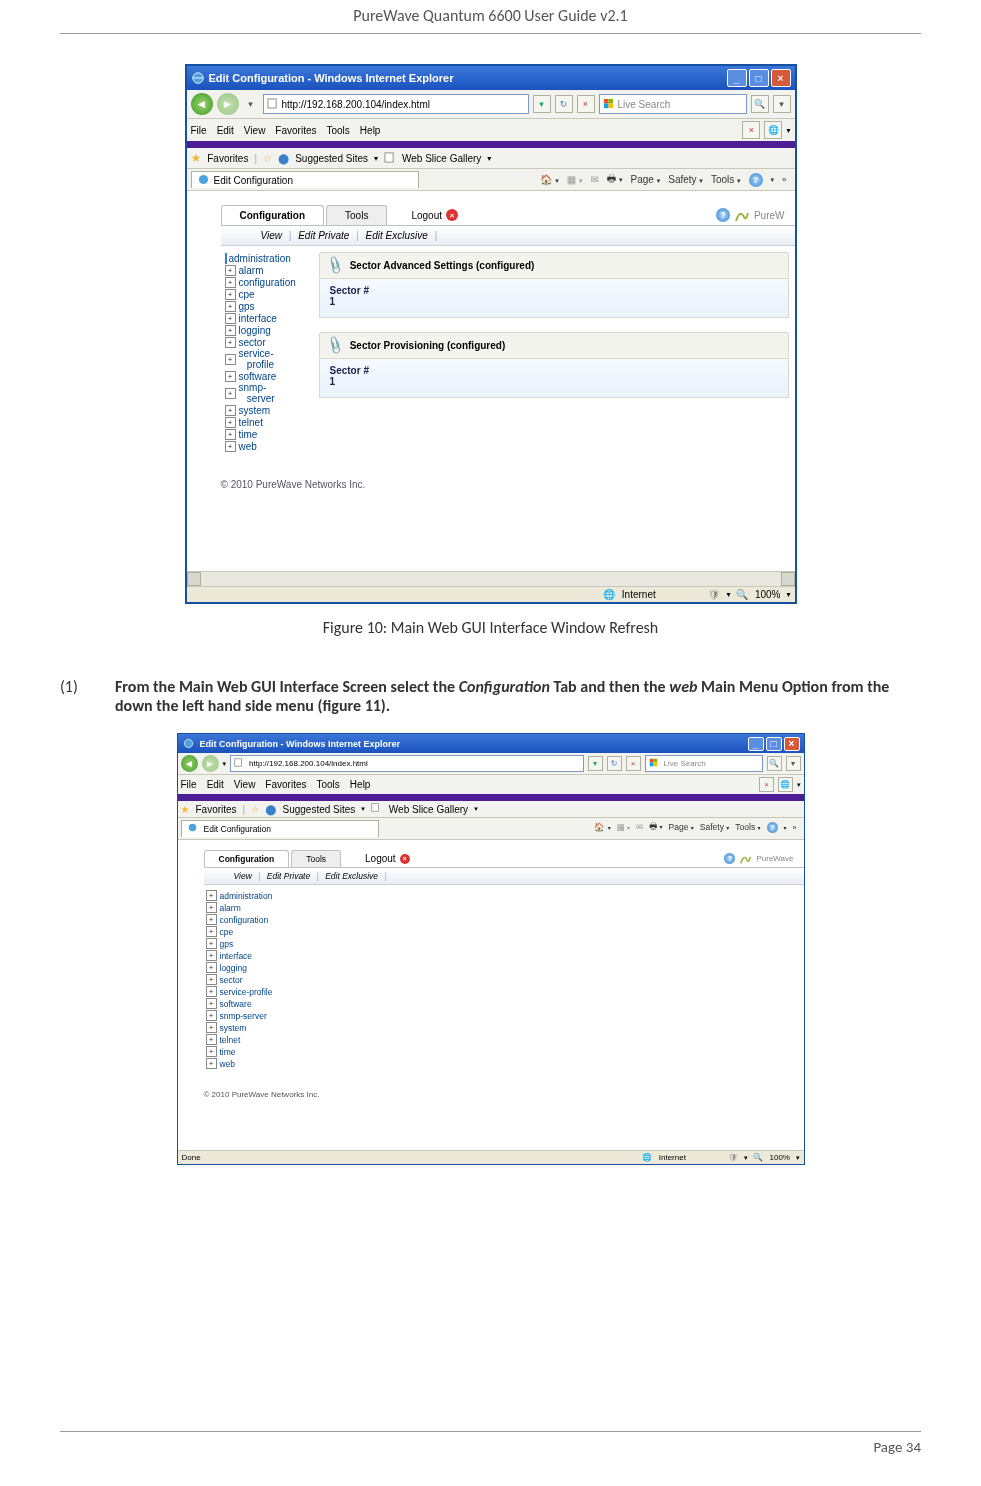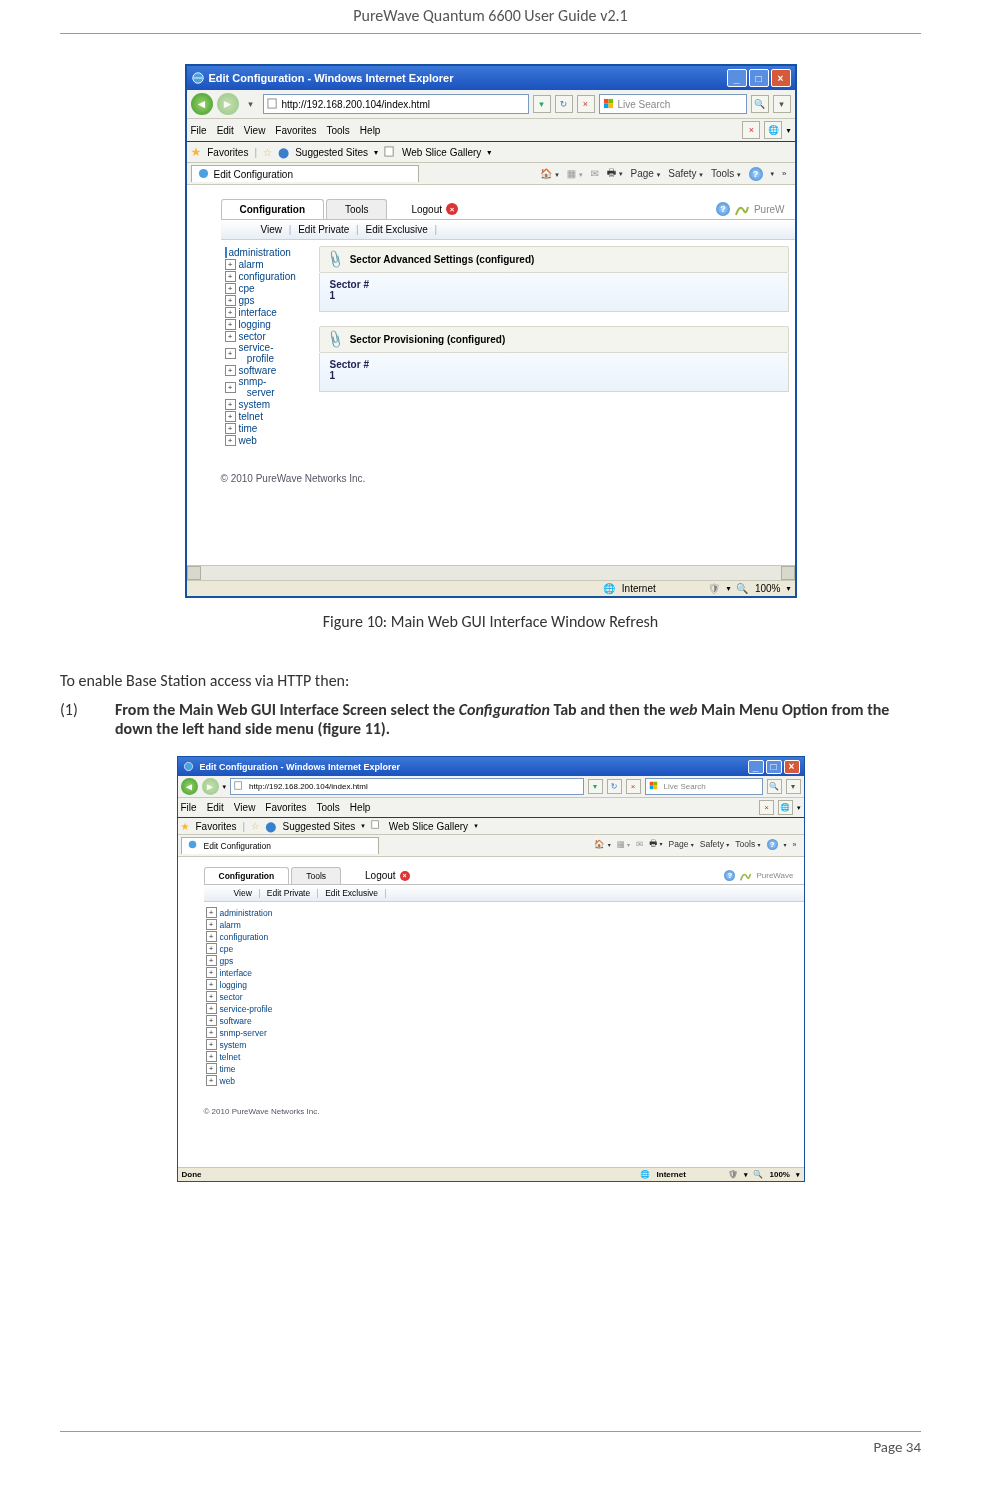--- a/index.html
+++ b/index.html
@@ -109,21 +109,21 @@
     background:#fff; padding:1px 3px; font-size:10px;
     display:flex; align-items:center; gap:3px; color:#888;
   }
   .tinybtn {
     width:16px; height:16px; border:1px solid #b0b0a0;
     background:#f6f6f0; display:inline-flex;
     align-items:center; justify-content:center; font-size:9px;
     color:#555;
   }
   .menubar {
-    background:#f2f2ee; border-bottom:1px solid #4c1d95;
+    background:#f2f2ee; border-bottom:7px solid #4c1d95;
     padding:2px 4px; display:flex; gap:10px; align-items:center;
     font-size:10px;
   }
   .menubar .right { margin-left:auto; display:flex; gap:4px; align-items:center;}
   .favbar {
     background:#f2f2ee; border-bottom:1px solid #c8c8b8;
     padding:3px 4px; display:flex; gap:6px; align-items:center;
     font-size:10px;
   }
   .star { color:#f6b733; font-size:12px; }
@@ -158,20 +158,21 @@
     width:14px;height:14px;border-radius:50%;
     background:radial-gradient(#a8d8ff,#3a7fcc);
     color:#fff;display:inline-flex;align-items:center;justify-content:center;
     font-size:9px;font-weight:bold;
   }
   .sub-toolbar {
     border-top:1px solid #c0c0c0;
     background:linear-gradient(#fff,#e8eef5);
     padding:4px 10px 4px 40px; font-size:10px;
     border-bottom:1px solid #d0d0d0;
+    font-style:italic;
   }
   .sub-toolbar .sep { color:#aac; margin:0 4px; }
   .layout-body { display:flex; }
   .tree {
     width:90px; padding:6px 4px; font-size:10px; color:#004488;
   }
   .tree .node { display:flex; align-items:center; gap:3px; margin:1px 0; white-space:nowrap;}
   .plusbox { width:9px;height:9px;border:1px solid #888;background:#fff;
     display:inline-flex;align-items:center;justify-content:center;font-size:8px;line-height:1;color:#333;}
   .main-panel { flex:1; padding-right:6px; }
@@ -216,21 +217,21 @@
   .shot2 .url-input, .shot2 .searchbox { height:13px; font-size:8px; }
   .shot2 .navbtn { width:17px; height:17px; font-size:10px;}
   .shot2 .tinybtn { width:13px; height:13px; font-size:8px; }
   .shot2 .content-area { height:310px; }
   .shot2 .tree { width:96px; font-size:8.5px; padding:4px 2px;}
   .shot2 .tree .node { margin:1px 0;}
   .shot2 .cfg-frame { padding:10px 0 0 26px;}
   .shot2 .cfg-tab { padding:3px 14px; font-size:8.5px;}
   .shot2 .sub-toolbar { padding:3px 8px 3px 30px; font-size:8.5px;}
   .shot2 .footer-copy { font-size:8px; padding-top:16px;}
-  .shot2 .statusbar { font-size:8px;font-weight:bold; }
+  .shot2 .statusbar { font-size:8px; }
   .shot2 .ie-tab { width:180px; font-size:8.5px;}
   .shot2 .toolbar-right { font-size:8.5px; gap:6px;}
 </style>
 </head>
 <body>
 
 <div class="page">
   <div class="doc-header">PureWave Quantum 6600 User Guide v2.1</div>
 
   <div class="fig shot1">
@@ -450,21 +451,20 @@
       <span style="color:#888;">🛡</span>
       <span style="font-size:8px;">▾</span>
       <span style="color:#3a7fcc;">🔍</span>
       <span>100%</span>
       <span style="font-size:8px;">▾</span>
     </div>
   </div>
 
   <div class="fig-caption">Figure 10: Main Web GUI Interface Window Refresh</div>
 
-  <p class="body-txt">To enable Base Station access via HTTP then:</p>
 
   <div class="step-row">
     <div class="step-num">(1)</div>
     <div class="step-txt">
       <span>From the Main Web GUI Interface Screen select the </span><b><i>Configuration</i></b><span> Tab and then the </span><b><i>web</i></b><span> Main Menu Option from the down the left hand side menu (figure 11).</span>
     </div>
   </div>
 
   <div class="fig shot2" style="border-width:1px;">
     <div class="titlebar">

